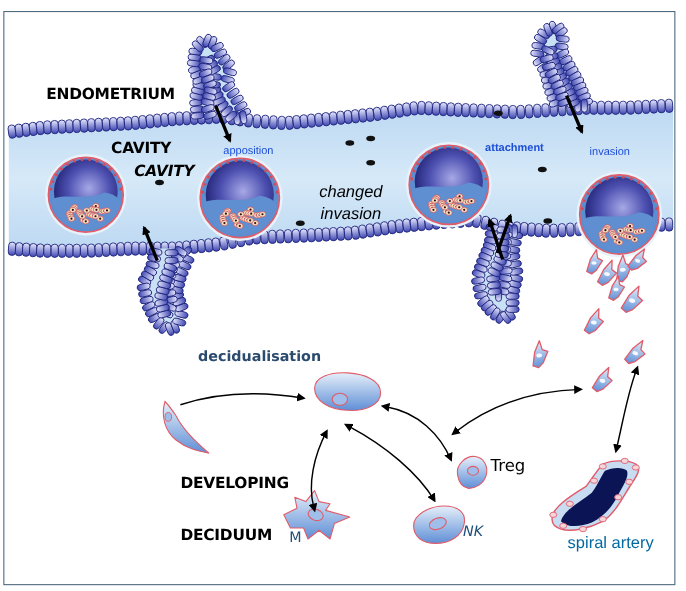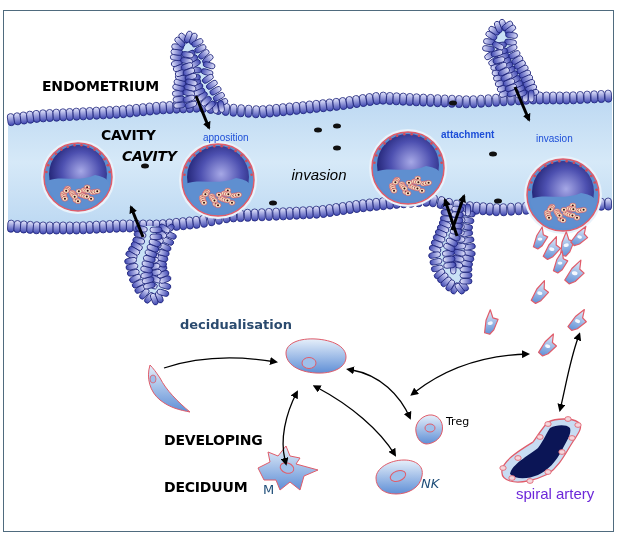--- a/index.html
+++ b/index.html
@@ -3,23 +3,23 @@
 <meta charset="utf-8">
 <style>
   html, body { margin:0; padding:0; background:#ffffff; }
   body { width:624px; height:537px; position:relative; overflow:hidden; font-family:"Liberation Sans", sans-serif; }
   #stage { position:absolute; left:0; top:0; width:516px; height:537px; }
   .lbl { position:absolute; white-space:nowrap; line-height:1; }
   .bold { font-family:"DejaVu Sans", sans-serif; font-weight:bold; color:#000; font-size:14px; letter-spacing:-0.2px; }
   .plain { font-family:"Liberation Sans", sans-serif; color:#1d4ed8; font-size:10px; }
   .ital { font-family:"Liberation Sans", sans-serif; font-style:italic; color:#000; font-size:15px; line-height:20px; text-align:center; }
   .cellname { font-family:"DejaVu Sans", sans-serif; color:#1f4e79; font-size:13px; }
-  .treg { font-family:"DejaVu Sans", sans-serif; color:#000; font-size:11px; }
+  .treg { font-family:"DejaVu Sans", sans-serif; color:#000; font-size:15px; }
   .decid { font-family:"DejaVu Sans", sans-serif; font-weight:bold; color:#2a4a6e; font-size:13px; }
-  .artery { font-family:"Liberation Sans", sans-serif; color:#6d28d9; font-size:15px; }
+  .artery { font-family:"Liberation Sans", sans-serif; color:#0369a1; font-size:15px; }
 </style>
 </head>
 <body>
 
 <div id="stage">
 <svg id="svg" width="624" height="537" viewBox="0 0 624 537" xmlns="http://www.w3.org/2000/svg">
   <defs>
     <radialGradient id="embryoGrad" cx="0.55" cy="0.45" r="0.6">
       <stop offset="0" stop-color="#a6a8e6"></stop>
       <stop offset="0.55" stop-color="#4d50b0"></stop>
@@ -834,20 +834,21 @@
         </g>
   </g>
 </svg>
 
 
 <div class="lbl bold" style="left:42px;top:79px;">ENDOMETRIUM</div>
 <div class="lbl bold" style="left:101px;top:128px;">CAVITY</div>
 <div class="lbl bold" style="left:122px;top:149px;font-style:italic;">CAVITY</div>
 <div class="lbl plain" style="left:203px;top:133px;">apposition</div>
 <div class="lbl ital" style="left:285px;top:165px;width:68px;">
+  <div>changed</div>
   <div>invasion</div>
 </div>
 <div class="lbl plain" style="left:441px;top:130px;font-weight:bold;">attachment</div>
 <div class="lbl plain" style="left:536px;top:134px;">invasion</div>
 <div class="lbl bold" style="left:164px;top:433px;">DEVELOPING</div>
 <div class="lbl decid" style="left:180px;top:318px;">decidualisation</div>
 <div class="lbl bold" style="left:164px;top:480px;">DECIDUUM</div>
 <div class="lbl cellname" style="left:263px;top:483px;">M</div>
 <div class="lbl cellname" style="left:421px;top:477px;font-style:italic;">NK</div>
 <div class="lbl treg" style="left:446px;top:416px;">Treg</div>

